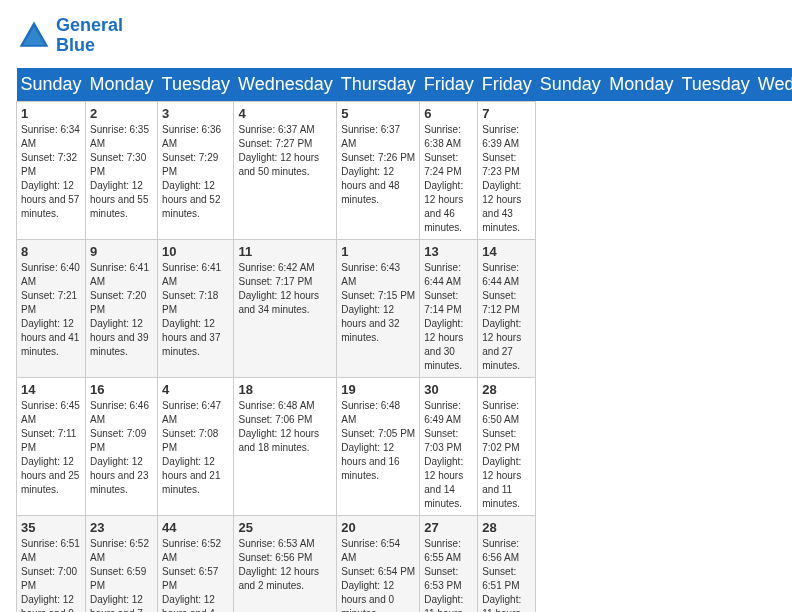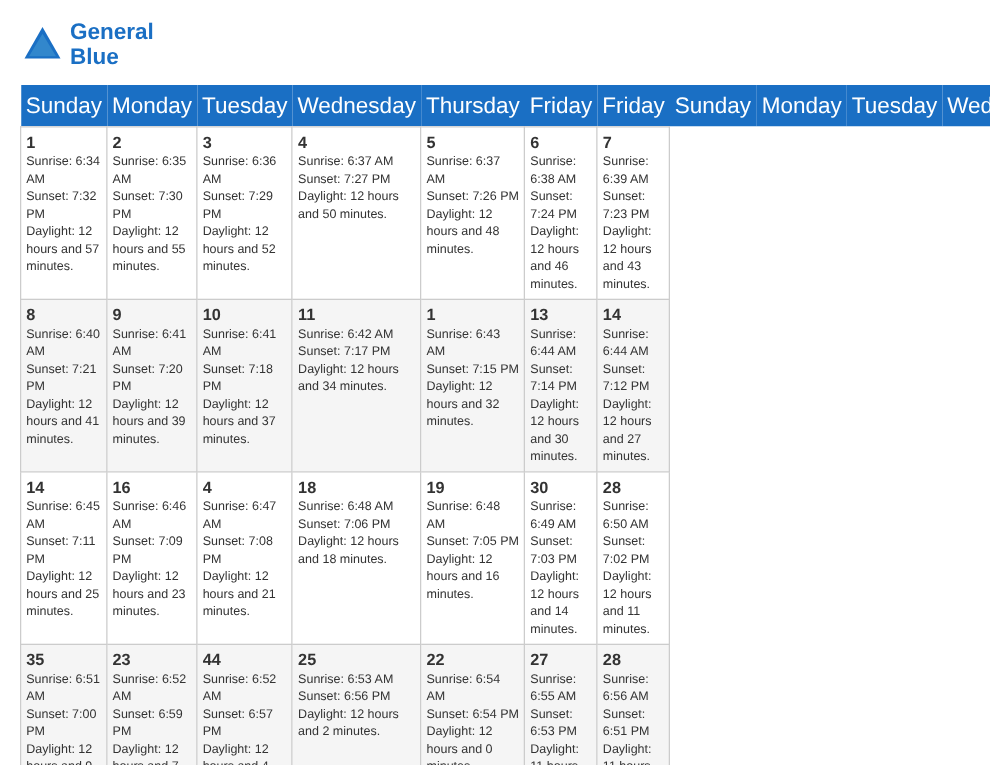--- a/index.html
+++ b/index.html
@@ -217,21 +217,21 @@
         </td>
         <td>
           <span class="day-num">44</span>
           <div class="day-info">Sunrise: 6:52 AM<br>Sunset: 6:57 PM<br>Daylight: 12 hours and 4 minutes.</div>
         </td>
         <td>
           <span class="day-num">25</span>
           <div class="day-info">Sunrise: 6:53 AM<br>Sunset: 6:56 PM<br>Daylight: 12 hours and 2 minutes.</div>
         </td>
         <td>
-          <span class="day-num">22</span>
+          <span class="day-num">20</span>
           <div class="day-info">Sunrise: 6:54 AM<br>Sunset: 6:54 PM<br>Daylight: 12 hours and 0 minutes.</div>
         </td>
         <td>
           <span class="day-num">27</span>
           <div class="day-info">Sunrise: 6:55 AM<br>Sunset: 6:53 PM<br>Daylight: 11 hours and 57 minutes.</div>
         </td>
         <td>
           <span class="day-num">28</span>
           <div class="day-info">Sunrise: 6:56 AM<br>Sunset: 6:51 PM<br>Daylight: 11 hours and 55 minutes.</div>
         </td>

